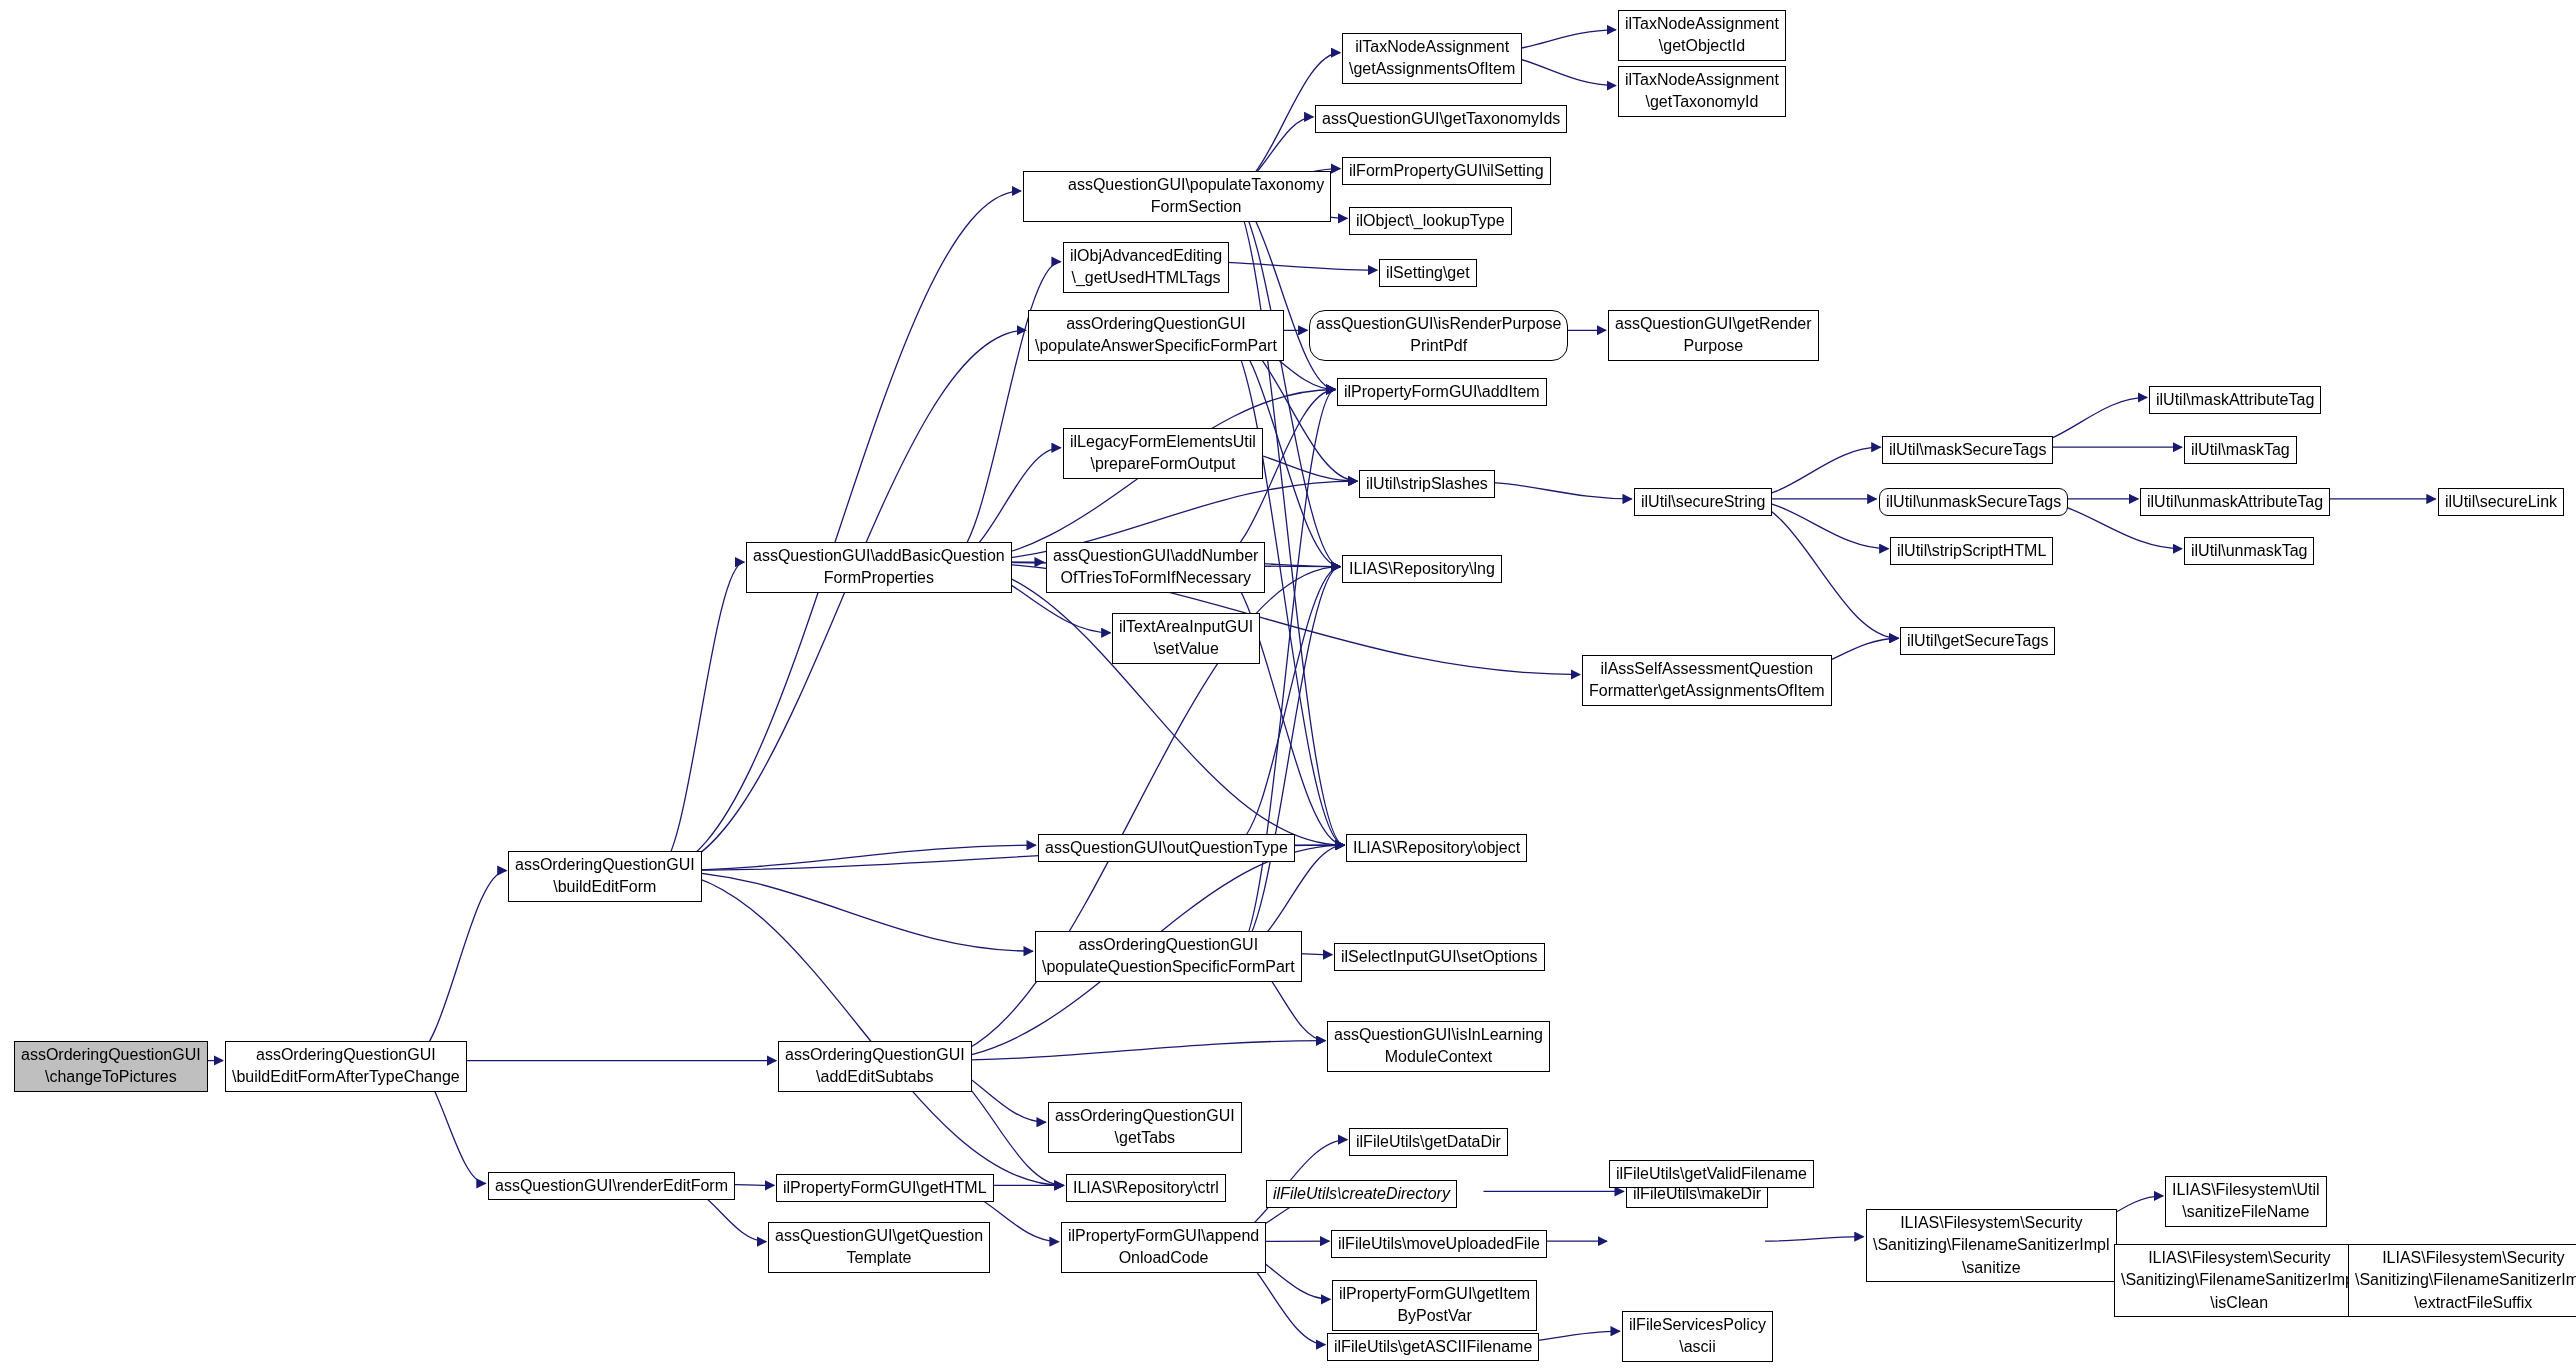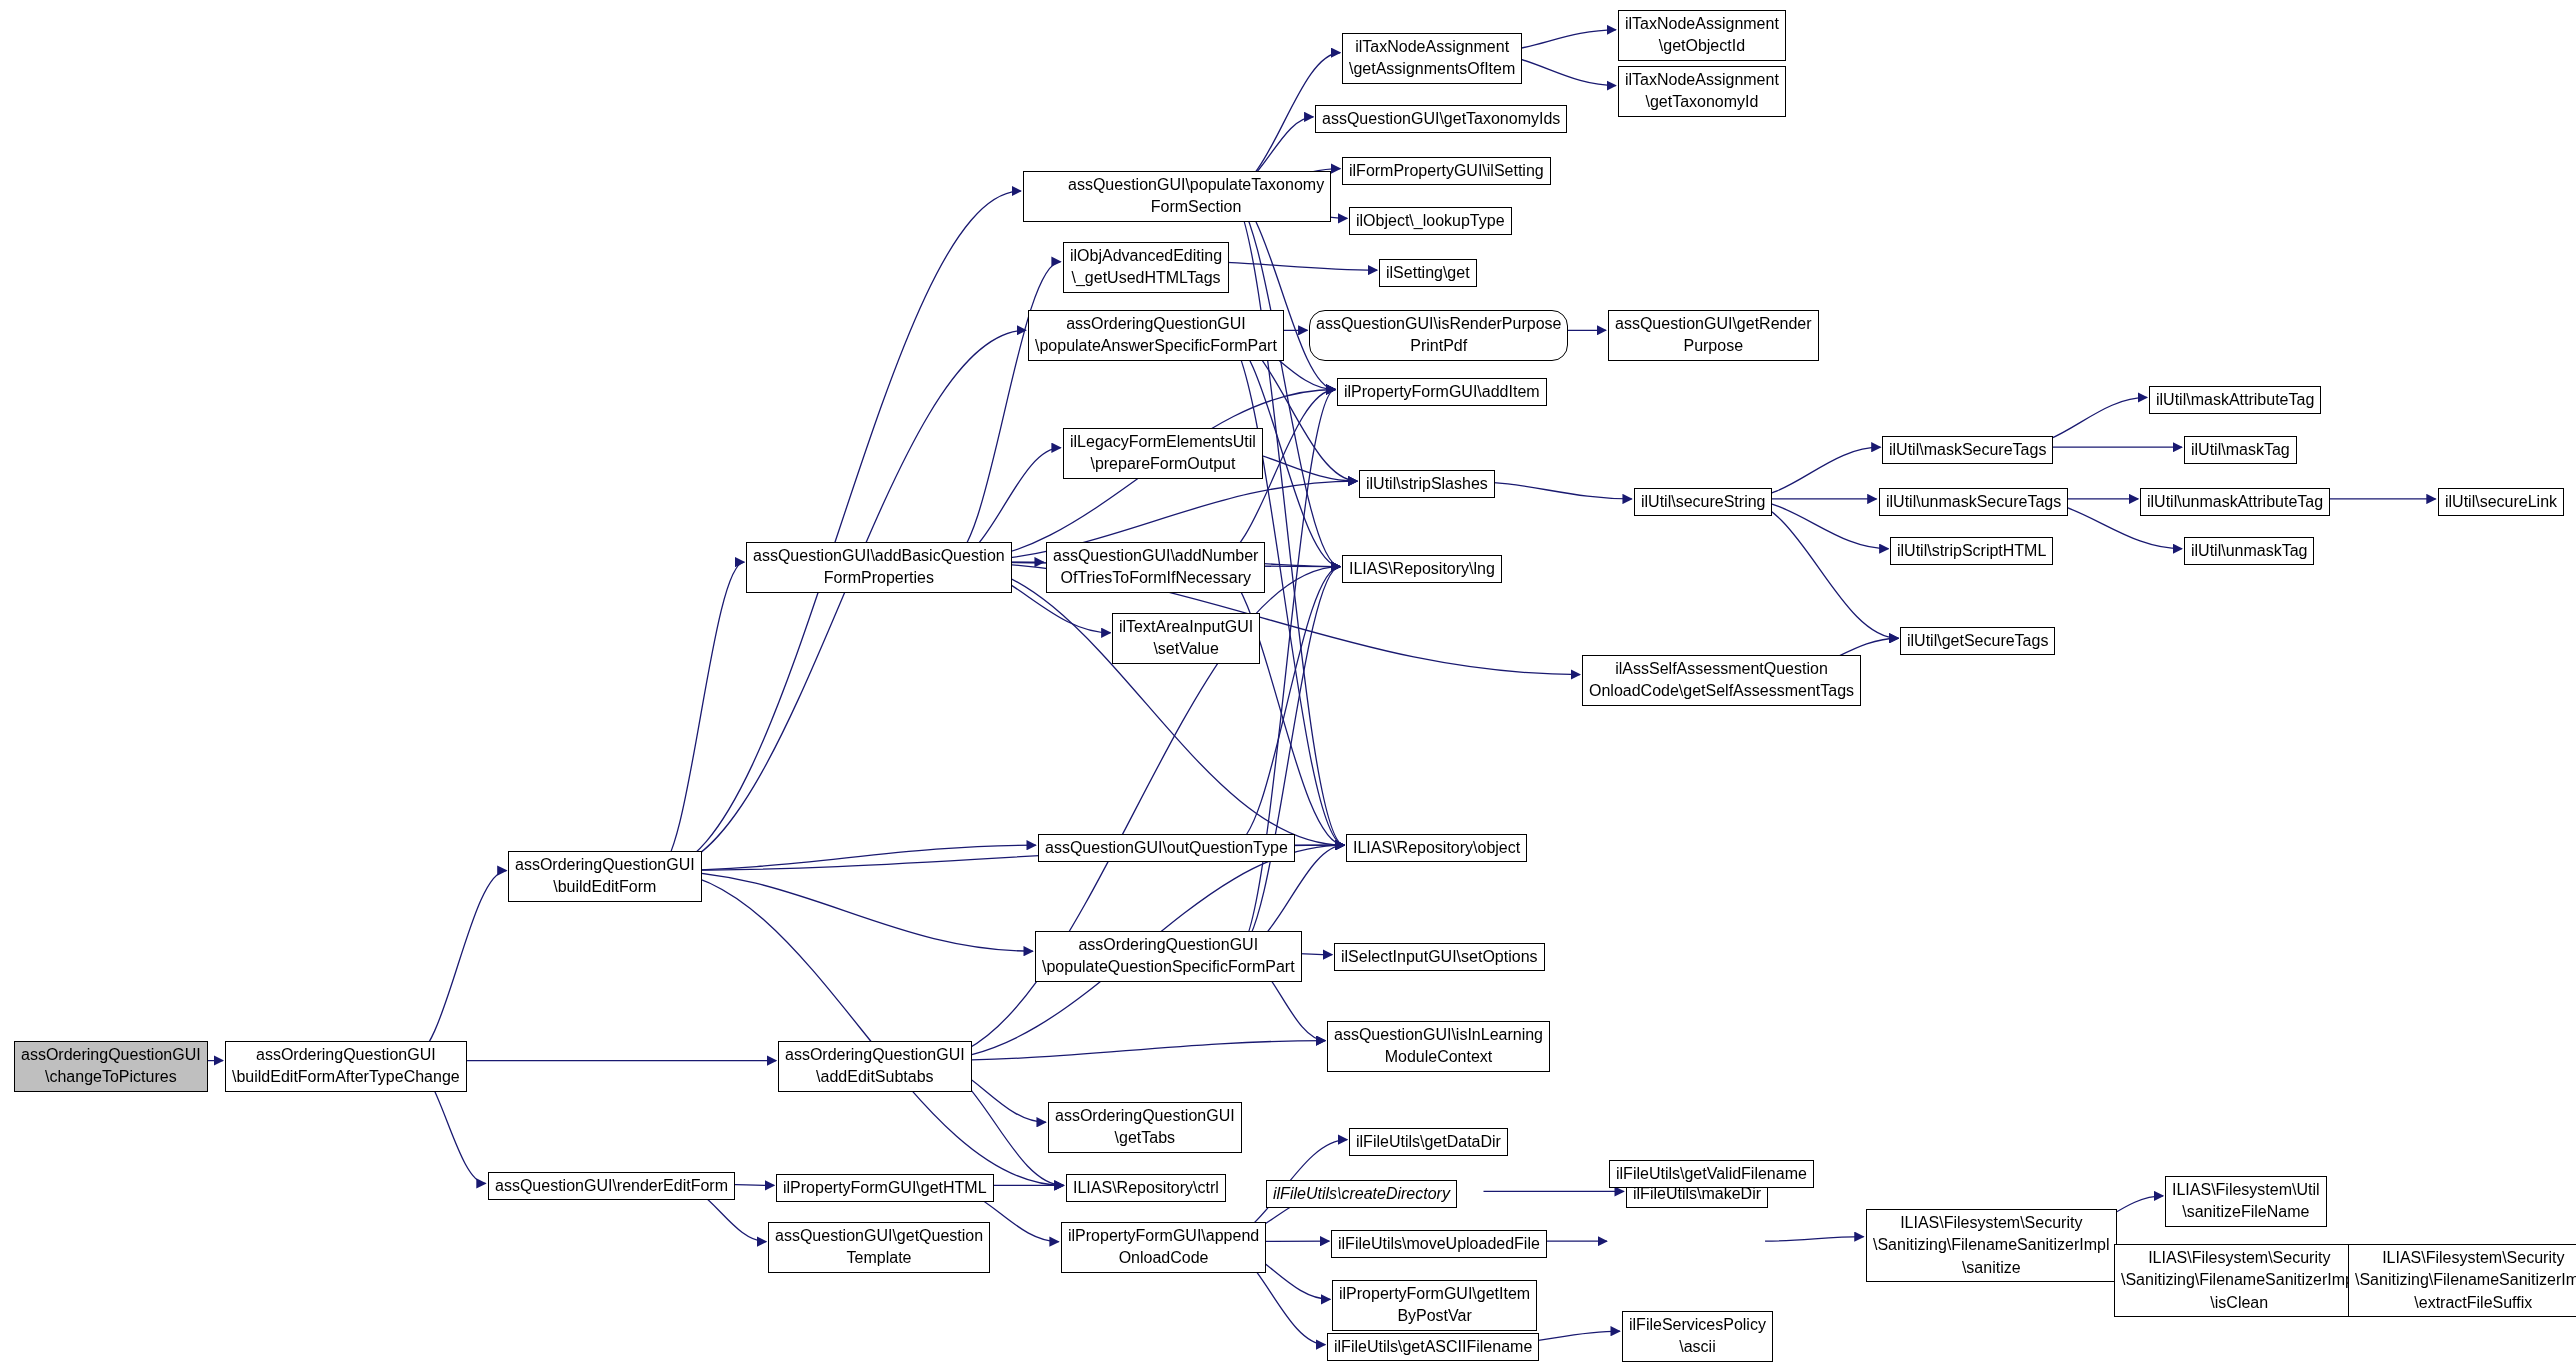--- a/index.html
+++ b/index.html
@@ -234,21 +234,21 @@
       <div class="node-line">ilPropertyFormGUI\addItem</div>
     </div>
     <div class="node" style="left: 1359px; top: 470px;">
       <div class="node-line">ilUtil\stripSlashes</div>
     </div>
     <div class="node" style="left: 1342px; top: 555px;">
       <div class="node-line">ILIAS\Repository\lng</div>
     </div>
     <div class="node" style="left: 1582px; top: 655px;">
       <div class="node-line">ilAssSelfAssessmentQuestion</div>
-      <div class="node-line">OnloadCode\getSelfAssessmentTags</div>
+      <div class="node-line">Formatter\getAssignmentsOfItem</div>
     </div>
     <div class="node" style="left: 1346px; top: 834px;">
       <div class="node-line">ILIAS\Repository\object</div>
     </div>
     <div class="node" style="left: 1334px; top: 943px;">
       <div class="node-line">ilSelectInputGUI\setOptions</div>
     </div>
     <div class="node" style="left: 1327px; top: 1021px;">
       <div class="node-line">assQuestionGUI\isInLearning</div>
       <div class="node-line">ModuleContext</div>
@@ -264,21 +264,21 @@
     <div class="node" style="left: 1608px; top: 310px;">
       <div class="node-line">assQuestionGUI\getRender</div>
       <div class="node-line">Purpose</div>
     </div>
     <div class="node" style="left: 1634px; top: 488px;">
       <div class="node-line">ilUtil\secureString</div>
     </div>
     <div class="node" style="left: 1882px; top: 436px;">
       <div class="node-line">ilUtil\maskSecureTags</div>
     </div>
-    <div class="node" style="left: 1879px; top: 488px;">
+    <div class="node" style="left: 1879px; top: 488px; border-radius: 9px;">
       <div class="node-line">ilUtil\unmaskSecureTags</div>
     </div>
     <div class="node" style="left: 1890px; top: 537px;">
       <div class="node-line">ilUtil\stripScriptHTML</div>
     </div>
     <div class="node" style="left: 1900px; top: 627px;">
       <div class="node-line">ilUtil\getSecureTags</div>
     </div>
     <div class="node" style="left: 2149px; top: 386px;">
       <div class="node-line">ilUtil\maskAttributeTag</div>

